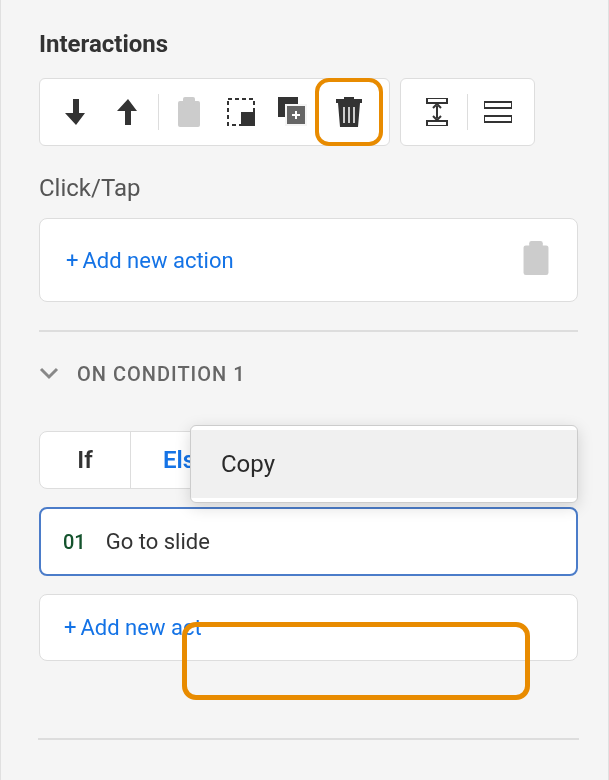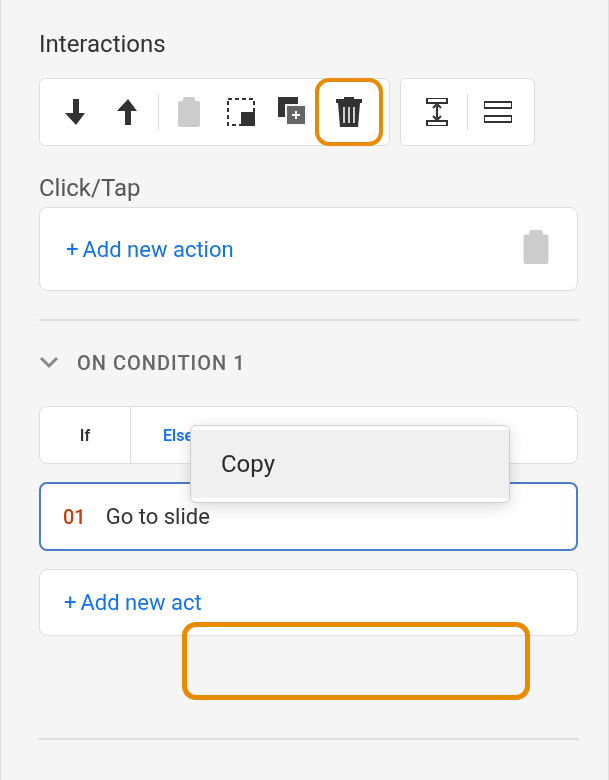--- a/index.html
+++ b/index.html
@@ -17,21 +17,21 @@
     }
     .panel {
       background: #f5f5f5;
       padding: 30px 30px 30px 38px;
       border-left: 1px solid #e0e0e0;
       border-right: 1px solid #e0e0e0;
       height: 100%;
     }
     .title {
       font-size: 24px;
-      font-weight: 400;
+      font-weight: 700;
       color: #333;
       margin-bottom: 20px;
     }
     .toolbar-row {
       display: flex;
       gap: 10px;
       margin-bottom: 28px;
     }
     .toolbar-group {
       background: #fff;
@@ -60,21 +60,21 @@
     .highlight-box {
       border: 4px solid #e88b00;
       border-radius: 14px;
       padding: 4px;
       margin: -8px -4px;
     }
     .section-label {
       font-size: 24px;
       color: #555;
       font-weight: 400;
-      margin-bottom: 5px;
+      margin-bottom: 16px;
     }
     .action-card {
       background: #fff;
       border: 1px solid #ddd;
       border-radius: 8px;
       padding: 22px 26px;
       display: flex;
       align-items: center;
       justify-content: space-between;
       margin-bottom: 28px;
@@ -93,21 +93,21 @@
     }
     .hr-divider {
       border: none;
       border-top: 2px solid #ddd;
       margin-bottom: 30px;
     }
     .condition-header {
       display: flex;
       align-items: center;
       gap: 18px;
-      margin-bottom: 31px;
+      margin-bottom: 45px;
       color: #666;
       font-size: 20px;
       letter-spacing: 1px;
       font-weight: 500;
     }
     .chevron {
       color: #888;
       cursor: pointer;
     }
     .tabs-row {
@@ -119,21 +119,21 @@
       margin-bottom: 18px;
       height: 58px;
       position: relative;
       z-index: 1;
     }
     .tab {
       flex: 0 0 auto;
       display: flex;
       align-items: center;
       justify-content: center;
-      font-size: 16px;
+      font-size: 24px;
       padding: 0 30px;
       cursor: pointer;
     }
     .tab-if {
       color: #333;
       font-weight: 600;
       width: 90px;
     }
     .tab-else {
       color: #1473e6;
@@ -149,42 +149,42 @@
       border-radius: 8px;
       padding: 20px 22px;
       display: flex;
       align-items: center;
       gap: 20px;
       margin-bottom: 18px;
       position: relative;
       z-index: 1;
     }
     .action-num {
-      color: #c2410c;
+      color: #14532d;
       font-size: 20px;
       font-weight: 500;
       text-align: right;
     }
     .action-text {
       color: #333;
       font-size: 22px;
     }
     .add-action-box {
       background: #fff;
       border: 1px solid #ddd;
       border-radius: 8px;
       padding: 20px 24px;
       position: relative;
       z-index: 1;
     }
     .context-menu {
       position: absolute;
       top: 425px;
       left: 190px;
-      width: 320px;
+      width: 388px;
       background: #fff;
       border: 1px solid #ccc;
       border-radius: 6px;
       box-shadow: 0 4px 16px rgba(0,0,0,0.15);
       z-index: 10;
       padding: 4px 0;
     }
     .menu-item {
       padding: 20px 30px;
       font-size: 24px;

